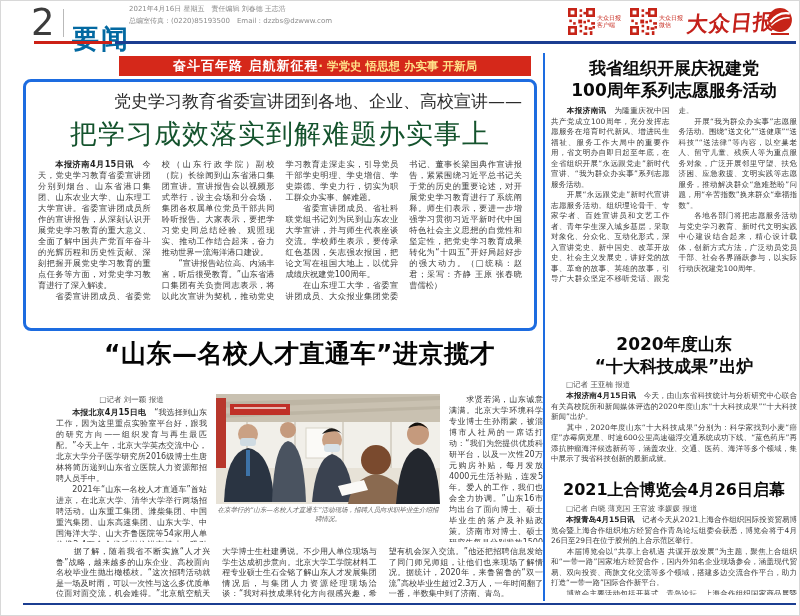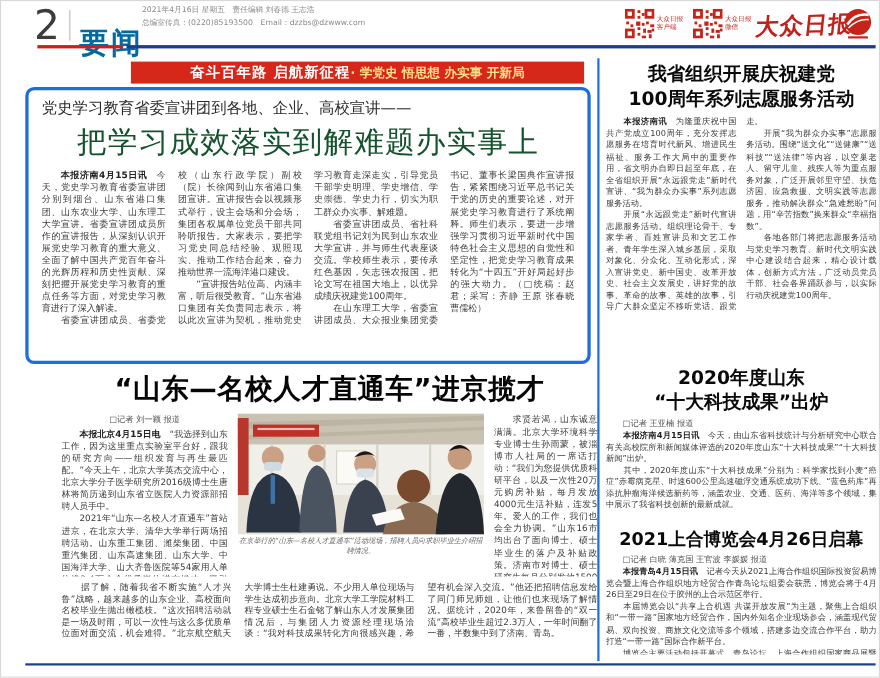--- a/index.html
+++ b/index.html
@@ -26,31 +26,31 @@
 
   
   .banner{position:absolute;left:118px;top:55px;width:412px;height:20px;background:#d5281a;
           display:flex;align-items:center;justify-content:center;gap:0;}
   .banner .main{color:#ffffff;font-weight:900;font-size:13px;letter-spacing:1px;}
   .banner .sub{color:#ffe089;font-size:11.5px;font-weight:700;}
 
   
   .bluebox{position:absolute;left:22px;top:78px;width:514px;height:252px;border:3px solid #1d6ce0;
            border-radius:8px;box-sizing:border-box;background:#fff;padding:6px 12px;}
-  .kicker{text-align:left;font-size:14px;color:#2b2b2b;margin-top:2px;}
+  .kicker{text-align:right;font-size:17px;color:#2b2b2b;margin-top:2px;}
   .lead-headline{text-align:center;font-size:27px;font-weight:400;color:#14532d;letter-spacing:1px;
                  margin:3px 0 7px 0;}
   .lead-body{column-count:4;column-gap:11px;font-size:8.2px;line-height:11px;color:#3b3b3b;
              height:172px;overflow:hidden;}
   .lead-b{font-weight:900;color:#222;}
 
   
   .talent{position:absolute;left:55px;top:336px;width:487px;}
   .talent-headline{text-align:center;font-size:25px;font-weight:900;color:#050505;letter-spacing:0.5px;}
-  .talent-row{display:flex;gap:9px;margin-top:6px;}
+  .talent-row{display:flex;gap:9px;margin-top:24px;}
   .tcol-left{width:151px;height:148px;overflow:hidden;font-size:8px;line-height:11px;color:#3b3b3b;}
   .byline{font-size:7.5px;color:#555;text-align:center;margin-bottom:2px;}
   .photo-wrap{width:224px;}
   .photo{width:224px;height:110px;display:block;}
   .caption{font-size:6.5px;line-height:9px;color:#666;text-align:center;margin-top:2px;font-style:italic;}
   .tcol-right{flex:1;height:148px;overflow:hidden;font-size:8px;line-height:11px;color:#3b3b3b;}
   .talent-bottom{margin-top:5px;column-count:3;column-gap:12px;height:64px;overflow:hidden;
                  font-size:8px;line-height:10.5px;color:#3b3b3b;}
 
   

